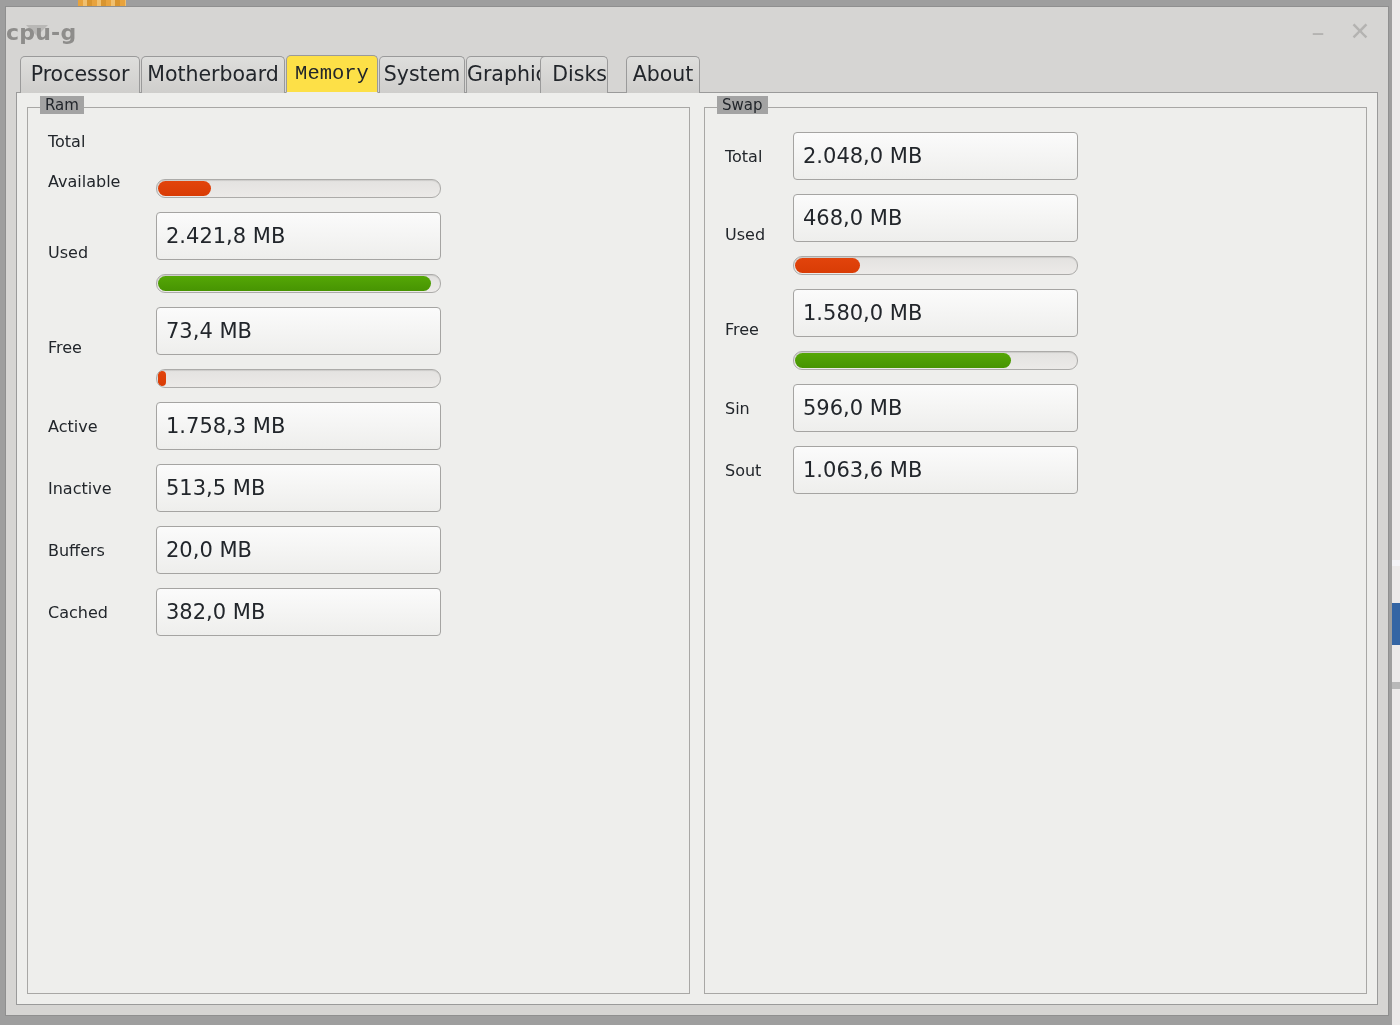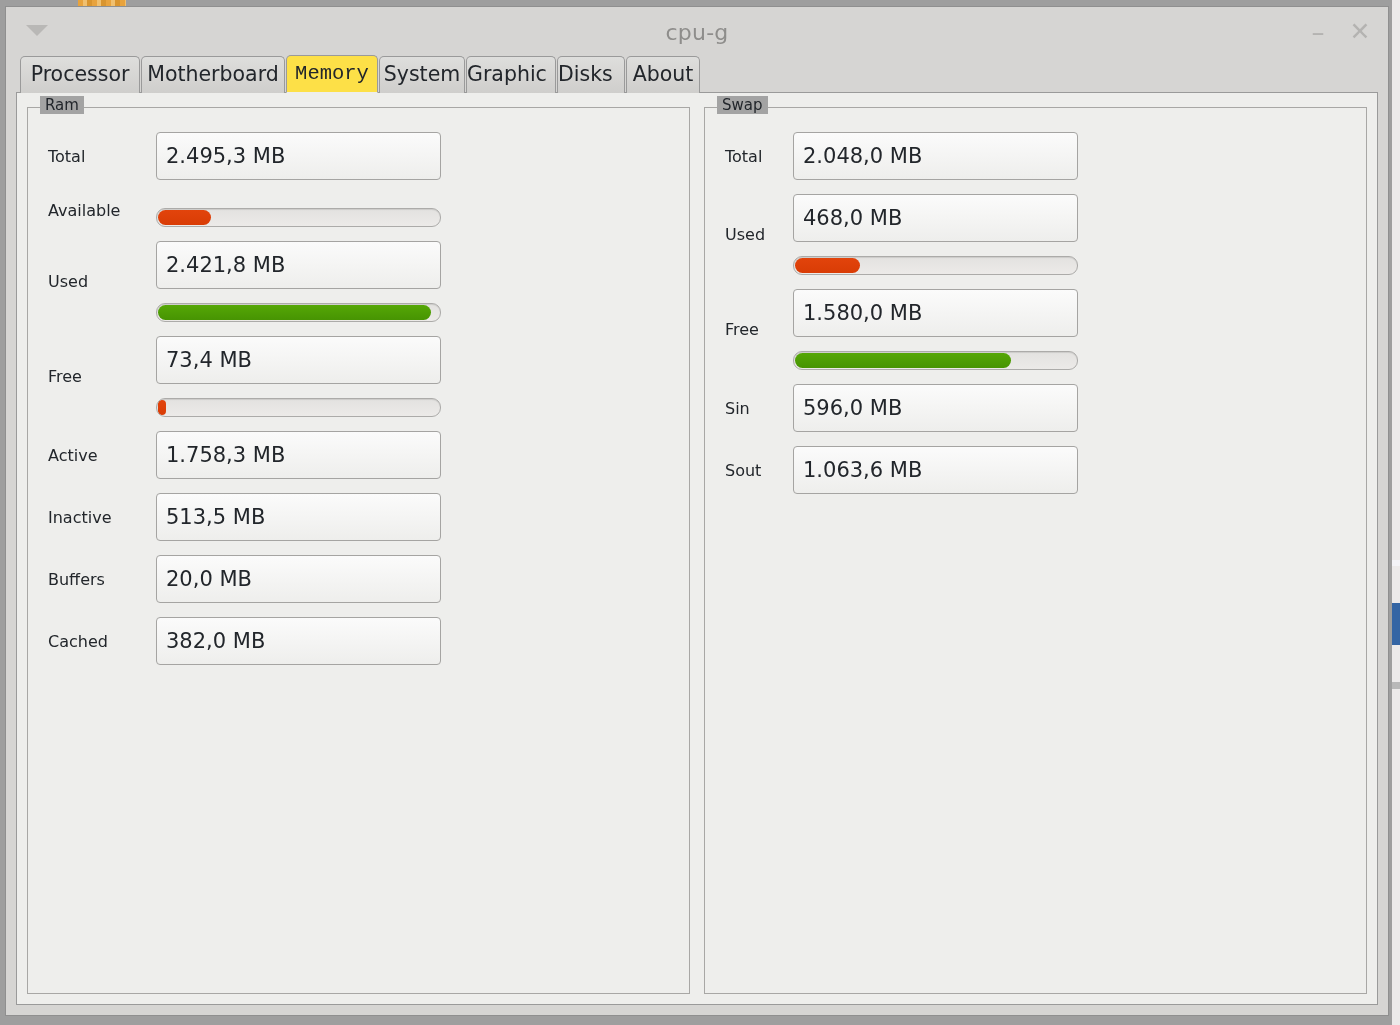--- a/index.html
+++ b/index.html
@@ -59,24 +59,23 @@
 
   
   #titlebar {
     position: relative;
     height: 48px;
     background: #d6d5d3;
   }
   #title-text {
     position: absolute;
     left: 0; right: 0; top: 13px;
-    text-align: center;
     font-size: 22px;
     color: #8e8d8b;
-    font-weight: normal;
+    font-weight: bold;
     letter-spacing: .2px;
   }
   #menu-arrow {
     position: absolute;
     left: 20px; top: 18px;
     width: 0; height: 0;
     border-left: 11px solid transparent;
     border-right: 11px solid transparent;
     border-top: 11px solid #b9b8b6;
   }
@@ -228,34 +227,31 @@
     <div class="win-btn" id="btn-min">–</div>
     <div class="win-btn" id="btn-close">✕</div>
   </div>
 
   <div id="tabstrip">
       <div class="tab" style="left: 4px; width: 120px; text-align: center; padding: 0px;"><span>Processor</span></div>
       <div class="tab" style="left: 125px; width: 144px; text-align: center; padding: 0px;"><span>Motherboard</span></div>
       <div class="tab active" style="left: 270px; width: 92px; text-align: center; padding: 0px;"><span>Memory</span></div>
       <div class="tab" style="left: 363px; width: 86px; text-align: center; padding: 0px;"><span>System</span></div>
       <div class="tab" style="left: 450px; width: 90px; text-align: left; padding: 0px;"><span>Graphic</span></div>
-      <div class="tab" style="left: 541px; width: 68px; text-align: left; padding: 0px;"><span>Disks</span></div>
+      <div class="tab" style="left: 524px; width: 68px; text-align: right; padding: 0px;"><span>Disks</span></div>
       <div class="tab" style="left: 610px; width: 74px; text-align: center; padding: 0px;"><span>About</span></div>
     </div>
 
   <div id="page">
 
     <div class="frame">
       <div class="frame-legend">Ram</div>
       <div id="ram-rows">
           <div class="row">
             <div class="lbl">Total</div>
-            <div class="fieldgroup">
-              <div class="field">2.495,3 MB</div>
-            </div>
           </div>
           <div class="row with-bar">
             <div class="lbl">Available</div>
             <div class="fieldgroup">
               <div class="pbar">
                 <div class="pfill red" style="width: 19%;"></div>
               </div>
             </div>
           </div>
           <div class="row with-bar">

